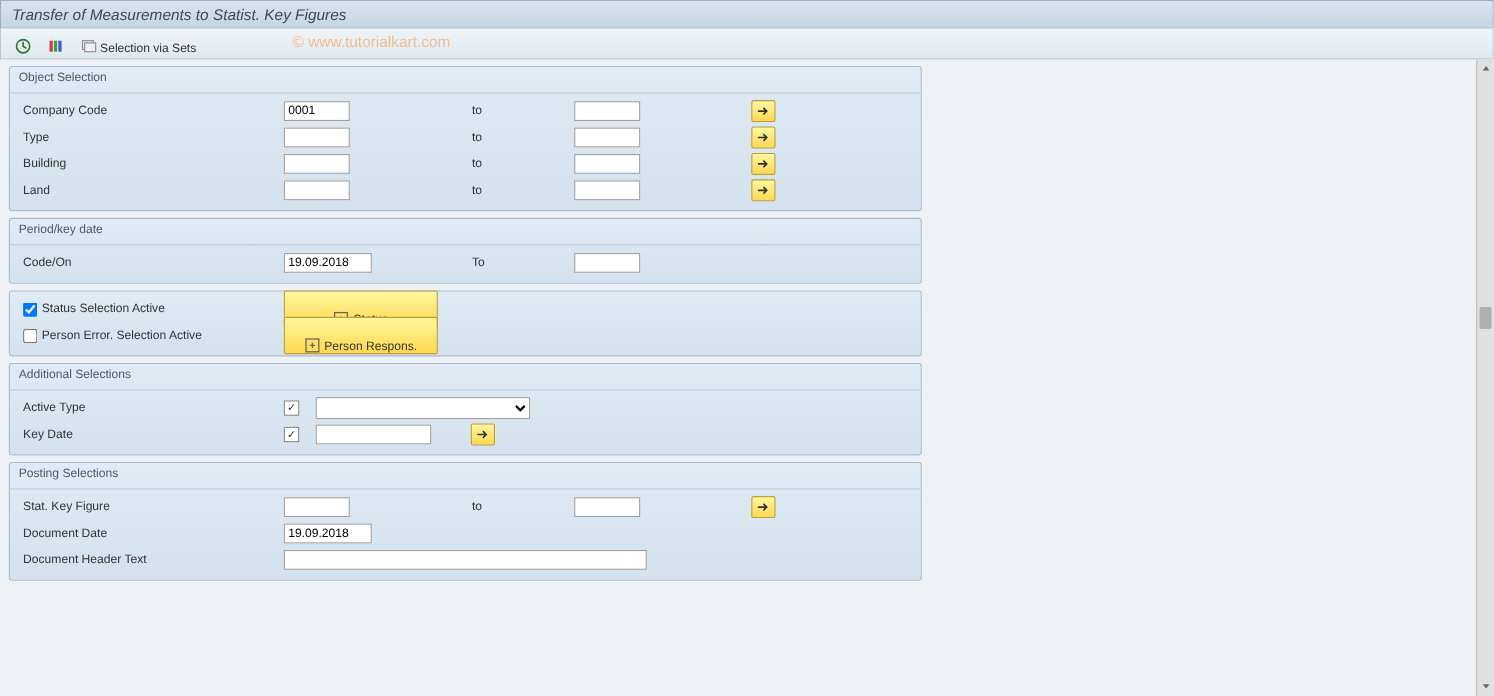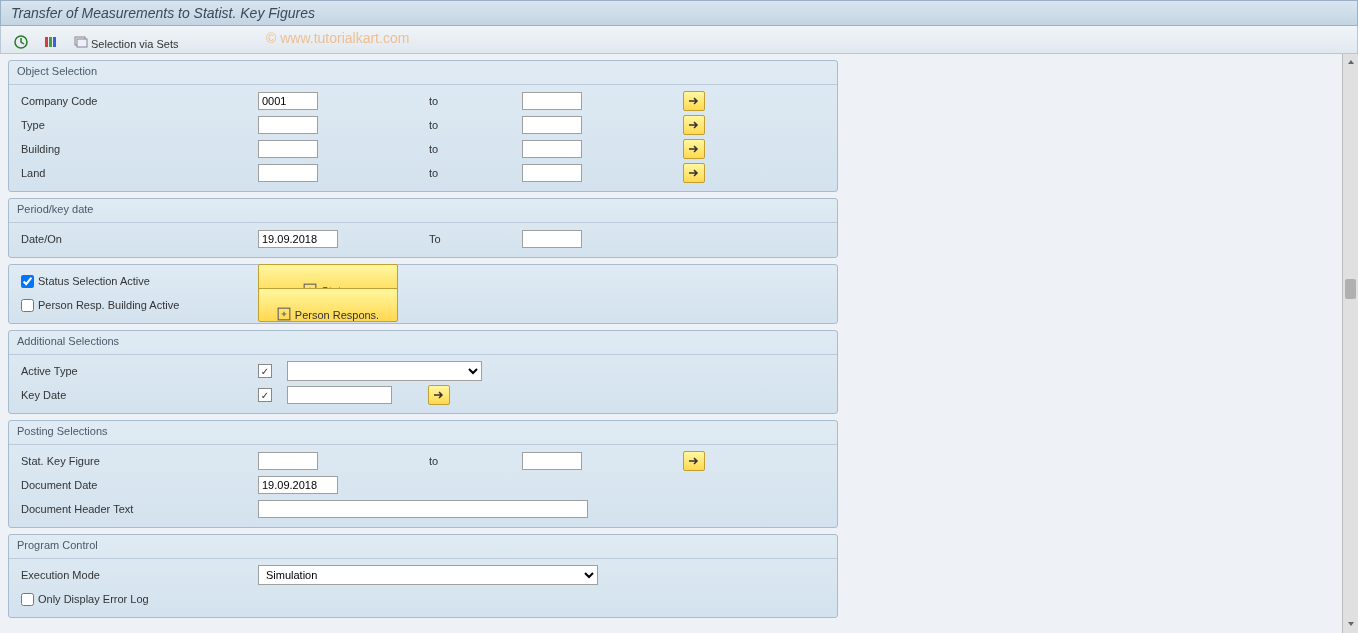--- a/index.html
+++ b/index.html
@@ -267,21 +267,21 @@
               </svg>
             </span>
         </div>
       </div>
     </div>
 
     <div class="group">
       <div class="group-header">Period/key date</div>
       <div class="group-body">
         <div class="row">
-          <span class="lbl">Date/On</span>
+          <span class="lbl">Code/On</span>
           <input class="fld w80" value="19.09.2018" style="">
           <span class="to-lbl" style="margin-left:75px;">To</span>
           <input class="fld w60" style="">
         </div>
       </div>
     </div>
 
     <div class="group">
       <div class="group-body">
         <div class="row">
@@ -295,21 +295,21 @@
                   <rect x="1" y="1" width="10" height="10" fill="none" stroke="#666"></rect>
                   <path d="M4 6h4M6 4v4" stroke="#666"></path>
                 </svg>
               </span>
             <span>Status</span>
           </span>
         </div>
         <div class="row">
           <span class="lbl">
             <input type="checkbox" style="">
-            <span>Person Resp. Building Active</span>
+            <span>Person Error. Selection Active</span>
           </span>
           <span class="yellow-btn">
             <span class="ybicon">
                 <svg viewBox="0 0 12 12">
                   <rect x="1" y="1" width="10" height="10" fill="none" stroke="#666"></rect>
                   <path d="M4 6h4M6 4v4" stroke="#666"></path>
                 </svg>
               </span>
             <span>Person Respons.</span>
           </span>
@@ -356,37 +356,20 @@
           <span class="lbl">Document Date</span>
           <input class="fld w80" value="19.09.2018" style="">
         </div>
         <div class="row">
           <span class="lbl">Document Header Text</span>
           <input class="fld w330" style="">
         </div>
       </div>
     </div>
 
-    <div class="group" style="margin-bottom:0;">
-      <div class="group-header">Program Control</div>
-      <div class="group-body">
-        <div class="row">
-          <span class="lbl">Execution Mode</span>
-          <select class="fld" style="width:340px;">
-            <option>Simulation</option>
-          </select>
-        </div>
-        <div class="row">
-          <span class="lbl">
-            <input type="checkbox" style="">
-            <span>Only Display Error Log</span>
-          </span>
-        </div>
-      </div>
-    </div>
 
   </div>
 
   <div class="scroll-indicator-right">
     <div class="scroll-arrow">
         <svg width="10" height="10" viewBox="0 0 10 10">
           <path d="M2 7l3-4 3 4z" fill="#666"></path>
         </svg>
       </div>
     <div class="scroll-thumb"></div>

